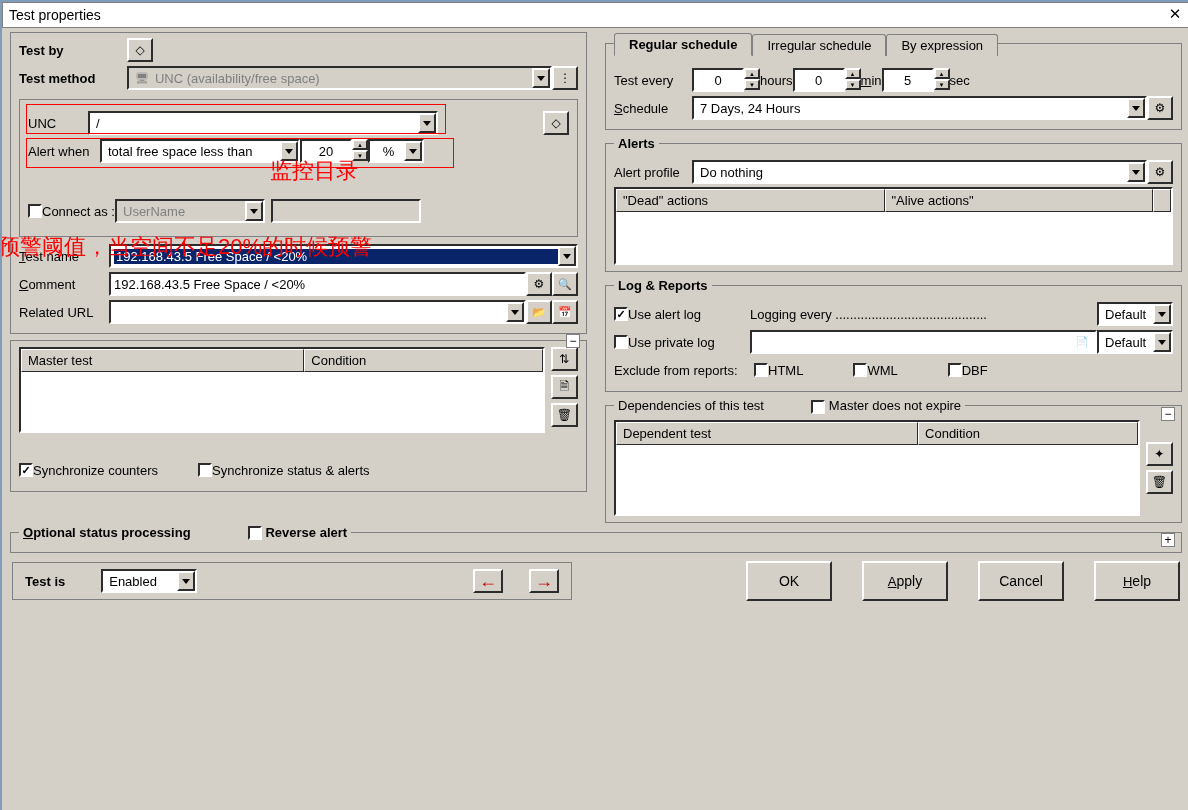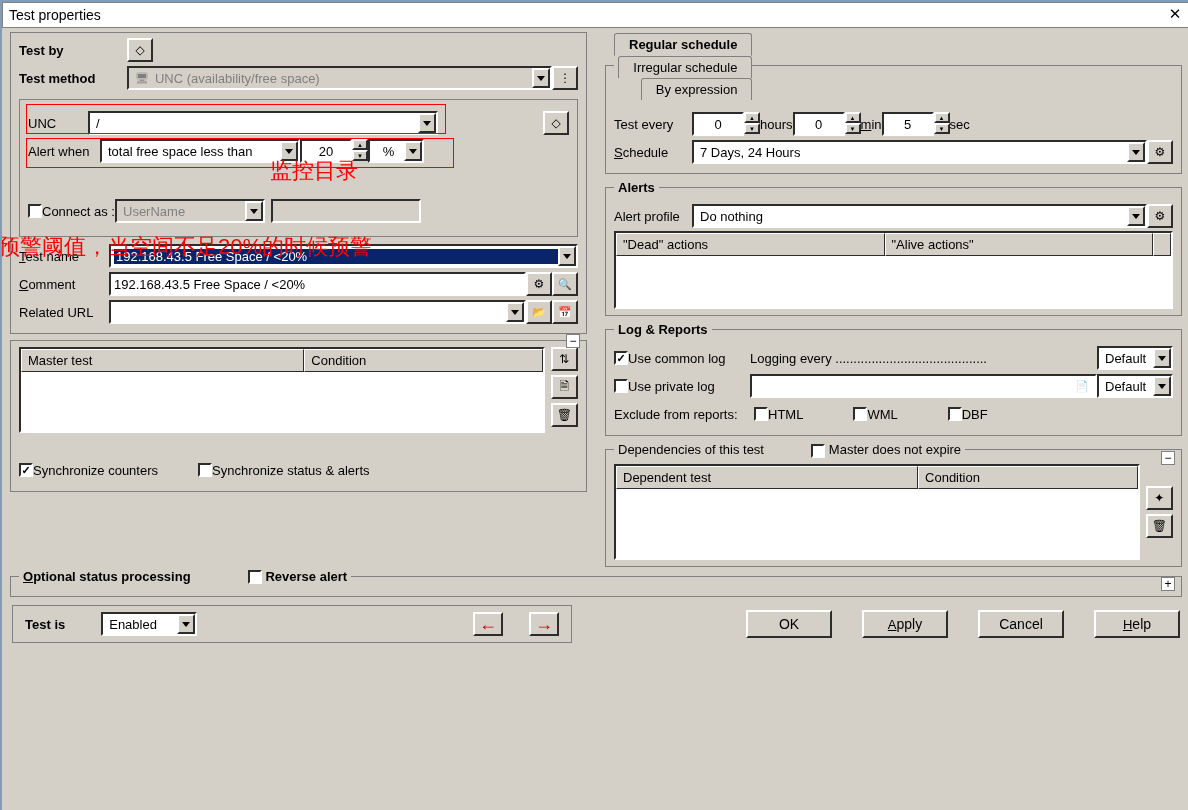--- a/index.html
+++ b/index.html
@@ -28,33 +28,33 @@
 }
 .combo, select { appearance: none; -webkit-appearance: none; padding-right: 0; position: relative; }
 .combo { display:flex; align-items:center; }
 .dropdown-btn { width: 18px; height: 20px; background: #d4d0c8; border: 2px outset #fff; border-right-color:#808080; border-bottom-color:#808080; display: inline-flex; align-items: center; justify-content: center; cursor: default; }
 .dropdown-btn::after { content:""; border-left:4px solid transparent; border-right:4px solid transparent; border-top:5px solid #000; }
 
 .disabled-text { color: #808080; }
 .disabled-bg { background: #d4d0c8 !important; }
 
 .btn { background: #d4d0c8; border: 2px outset #fff; border-right-color:#808080; border-bottom-color:#808080; height: 24px; min-width: 26px; display: inline-flex; align-items: center; justify-content: center; padding: 0 4px; cursor: default; }
-.btn.big { height: 28px; min-width: 86px; font-size: 14px; }
+.btn.big { height: 40px; min-width: 86px; font-size: 14px; }
 .btn-col { display:flex; flex-direction: column; gap: 4px; }
 
 .spinner { display:flex; }
 .spinner .input { width: 52px; text-align: center; }
 .spin-btns { display:flex; flex-direction: column; }
 .spin-btns span { width:16px; height:11px; background:#d4d0c8; border:2px outset #fff; border-right-color:#808080; border-bottom-color:#808080; display:flex; align-items:center; justify-content:center; font-size:6px; line-height:1; }
 
 .listbox { background:#fff; border:2px inset #e0e0e0; border-right-color:#fff; border-bottom-color:#fff; border-top-color:#808080; border-left-color:#808080; }
 .list-header { display:flex; background:#d4d0c8; }
 .list-header > div { border:1px outset #fff; border-right-color:#808080; border-bottom-color:#808080; padding:3px 6px; font-size:13px; }
 
-.tabs { display:flex; gap:0; align-items:flex-end;flex-direction:column; }
+.tabs { display:flex; gap:0; align-items:flex-end; }
 .tab { background:#d4d0c8; border:1px solid #808080; border-bottom:none; padding:3px 14px; font-size:13px; cursor:default; border-radius:3px 3px 0 0; position:relative; top:1px; }
 .tab.active { font-weight: bold; background:#d4d0c8; border-bottom:1px solid #d4d0c8; z-index:2; }
 .chk { width:14px; height:14px; border:2px inset #e0e0e0; border-right-color:#fff; border-bottom-color:#fff; border-top-color:#808080; border-left-color:#808080; background:#fff; display:inline-flex; align-items:center; justify-content:center; font-size:11px; line-height:1; }
 .chk.checked::after { content:"✓"; font-weight:bold; }
 
 .sel-hl { background:#0a246a; color:#fff; padding:0 2px; }
 
 .grow { flex:1; }
 .w90 { width:90px; }
 .h-icon { font-size:12px; }
@@ -295,21 +295,21 @@
               <div style="flex:1;">"Alive actions"</div>
               <div style="width:18px;"></div>
             </div>
           </div>
         </fieldset>
 
         <fieldset>
           <legend>Log &amp; Reports</legend>
           <div class="row">
             <span class="chk checked"></span>
-            <span style="width:122px;">Use common log</span>
+            <span style="width:122px;">Use alert log</span>
             <span class="grow">Logging every ..........................................</span>
             <div class="combo" style="width:76px;">
               <span style="flex:1; padding:0 3px;">Default</span>
               <span class="dropdown-btn"></span>
             </div>
           </div>
           <div class="row">
             <span class="chk"></span>
             <span style="width:122px;">Use private log</span>
             <div class="input grow" style="display:flex; align-items:center;">

